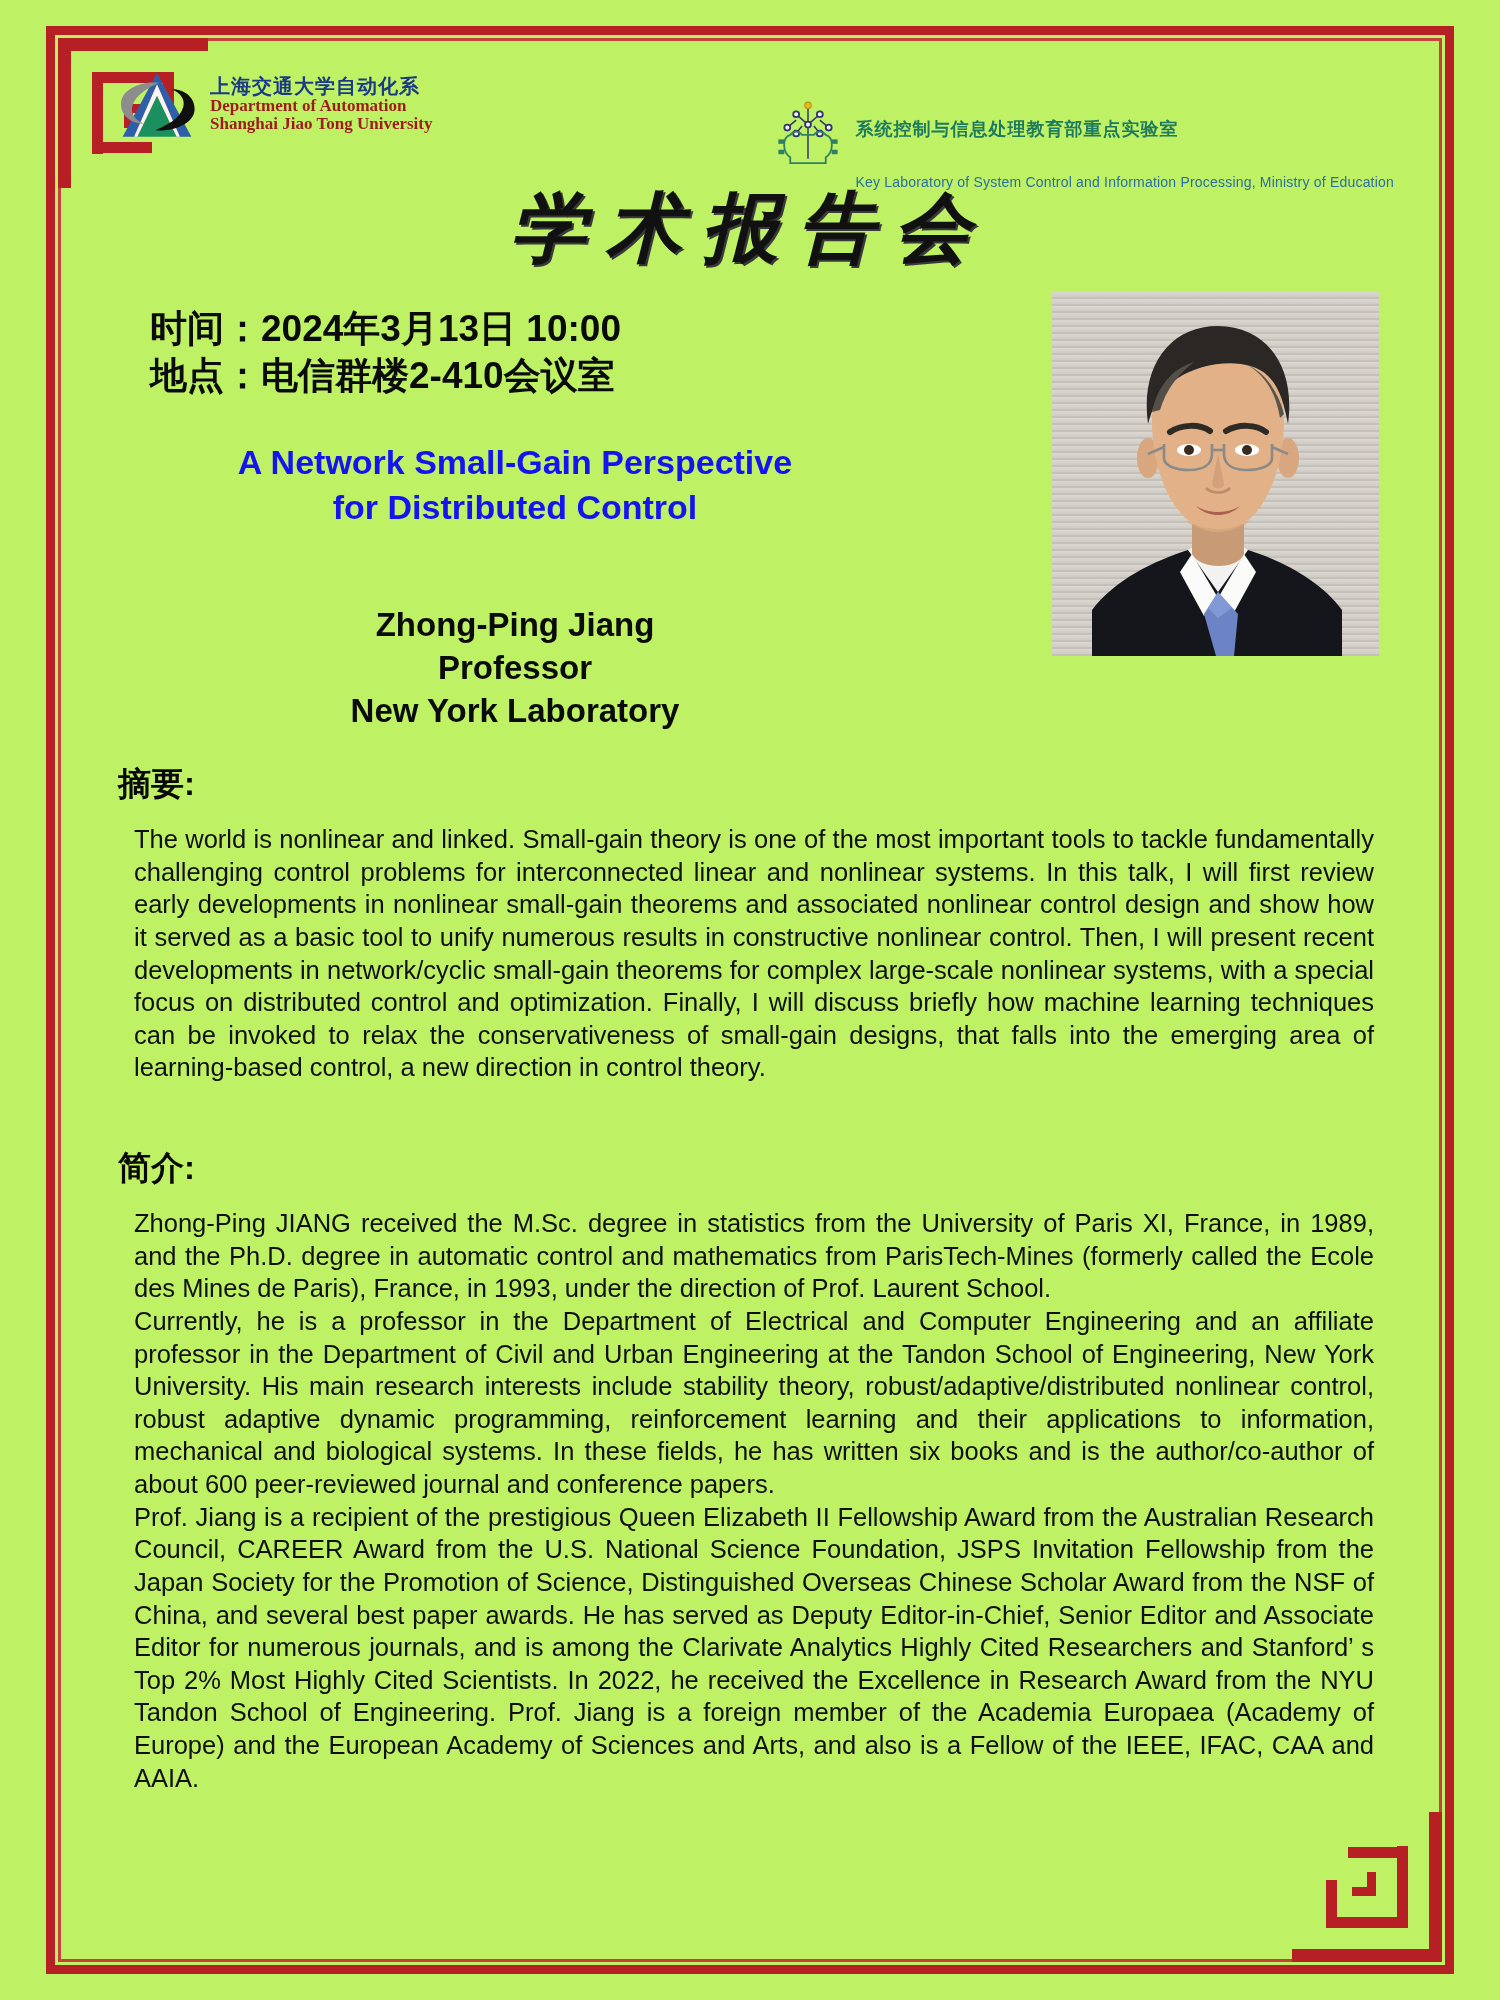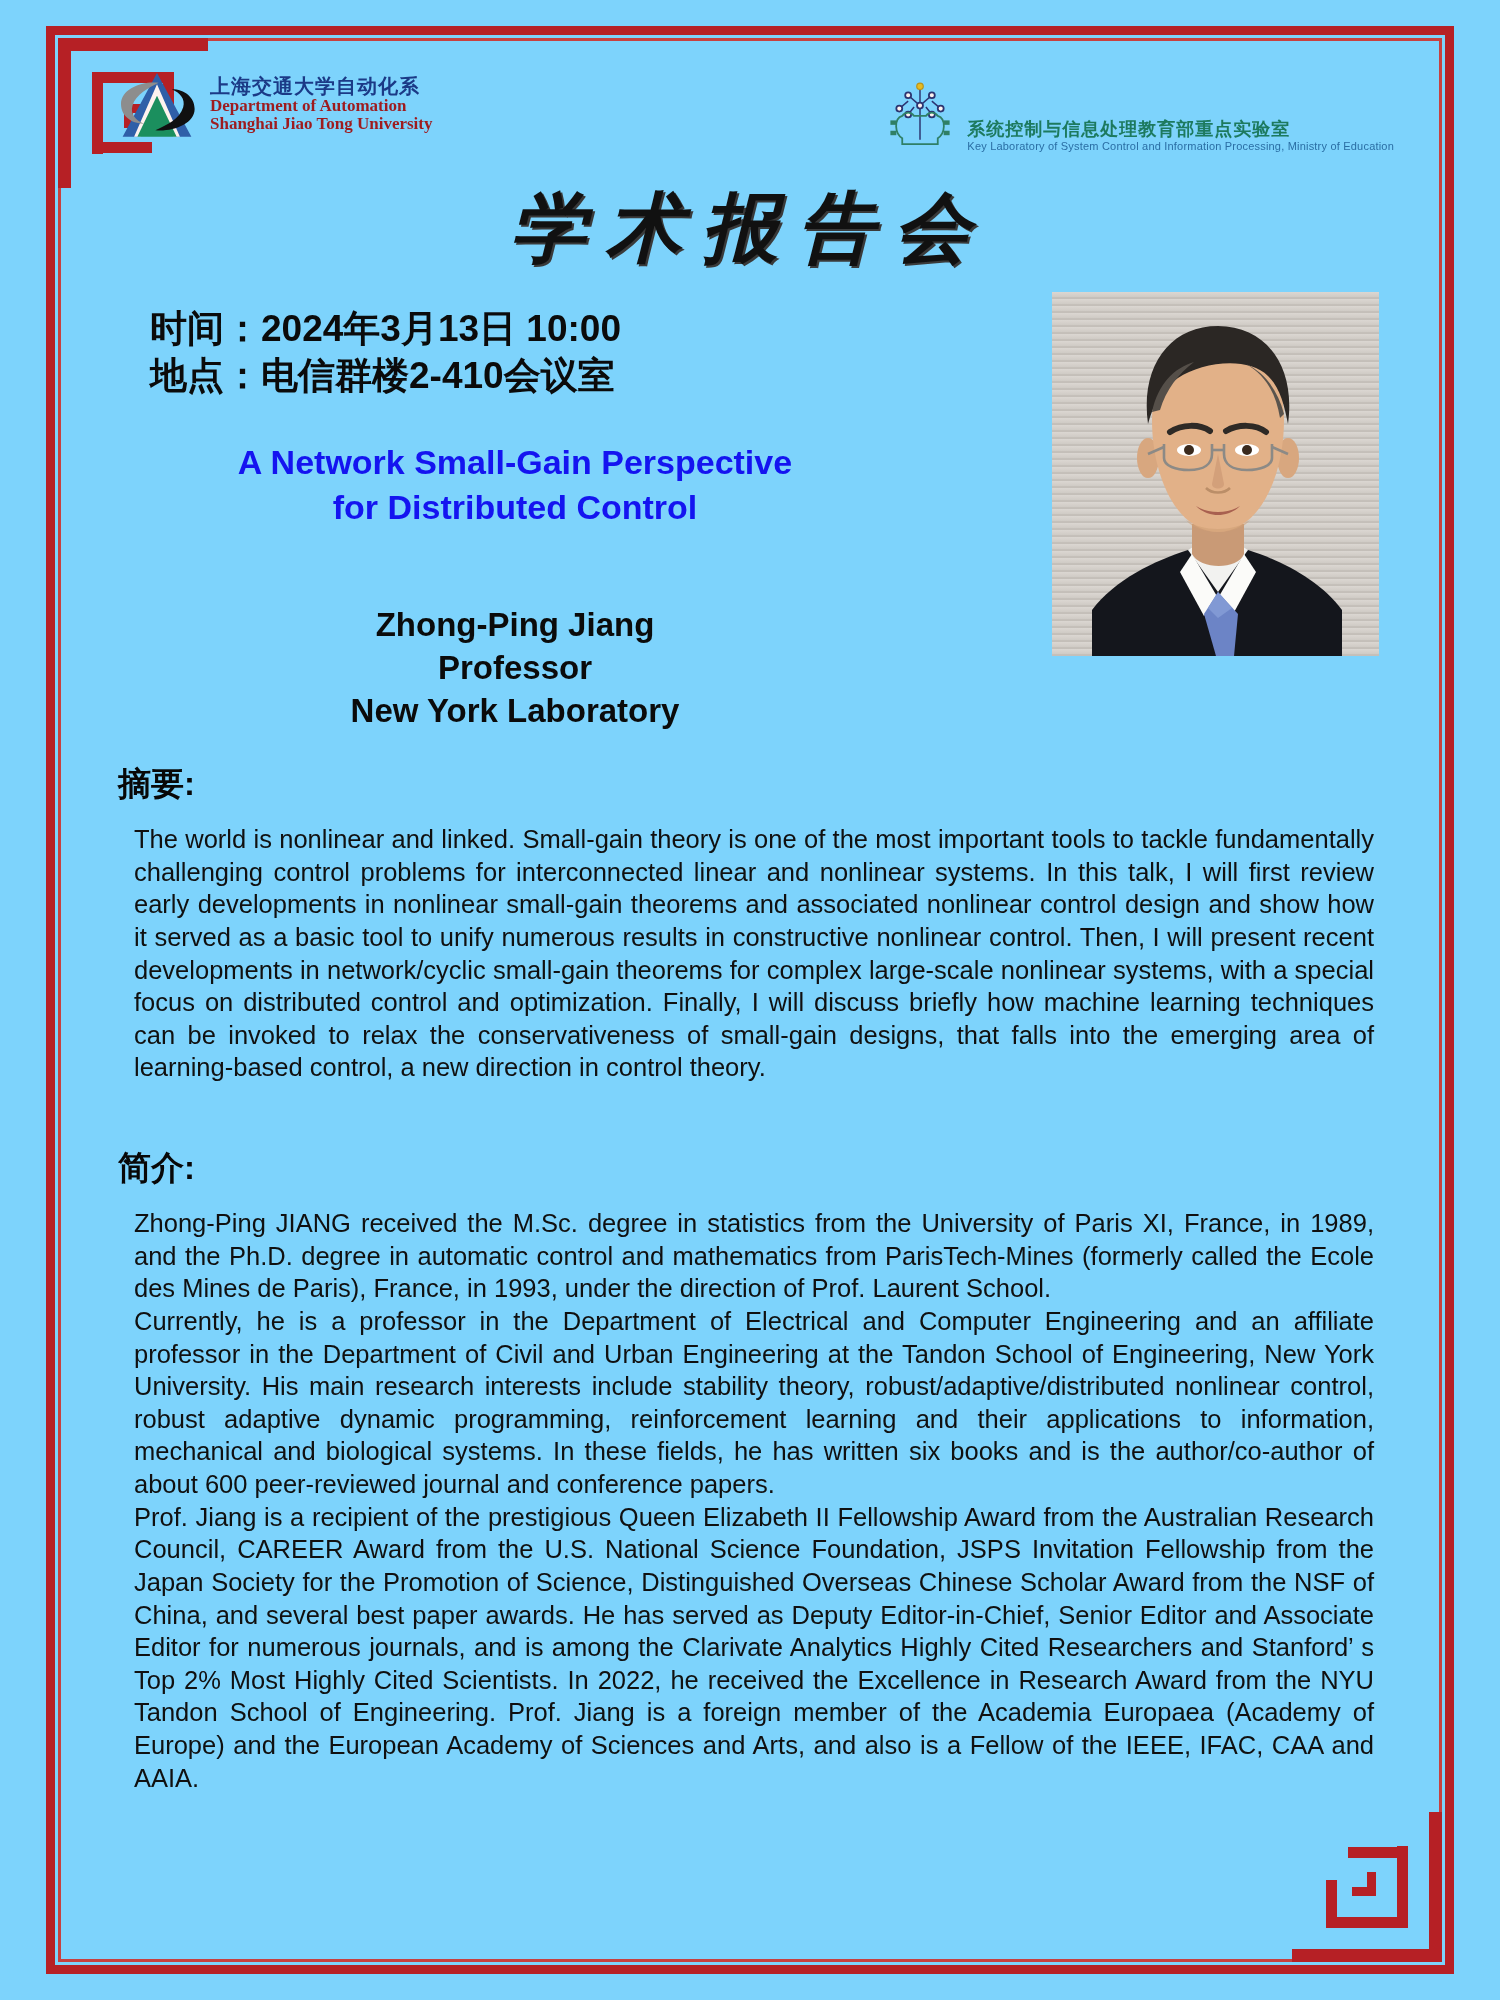--- a/index.html
+++ b/index.html
@@ -4,21 +4,21 @@
 <style>
   html, body {
     margin: 0;
     padding: 0;
     background: #ffffff;
   }
   .poster {
     position: relative;
     width: 1500px;
     height: 2000px;
-    background: #7dd3fc;
+    background: #bef264;
     overflow: hidden;
     font-family: "Liberation Sans", sans-serif;
     box-sizing: border-box;
   }
 
   
   .frame-outer {
     position: absolute;
     left: 46px;  top: 26px;
     right: 46px; bottom: 26px;
@@ -94,22 +94,23 @@
     gap: 10px;
   }
   .lab-mark { width: 74px; height: 74px; display: block; }
   .lab-text { line-height: 1.15; }
   .lab-cn {
     font-size: 18px; font-weight: bold; color: #1d7a5f;
     letter-spacing: 1px;
     margin-top: 45px;
   }
   .lab-en {
-    font-size: 11px; color: #2a6ea4; letter-spacing: 0.2px;
+    font-size: 14px; color: #2a6ea4; letter-spacing: 0.2px;
     white-space: nowrap;
+    margin-top: 34px;
   }
 
   
   .main-title {
     position: absolute;
     left: 0; right: 0; top: 178px;
     text-align: center;
     font-family: "Liberation Serif", serif;
     font-size: 76px;
     font-weight: bold;

